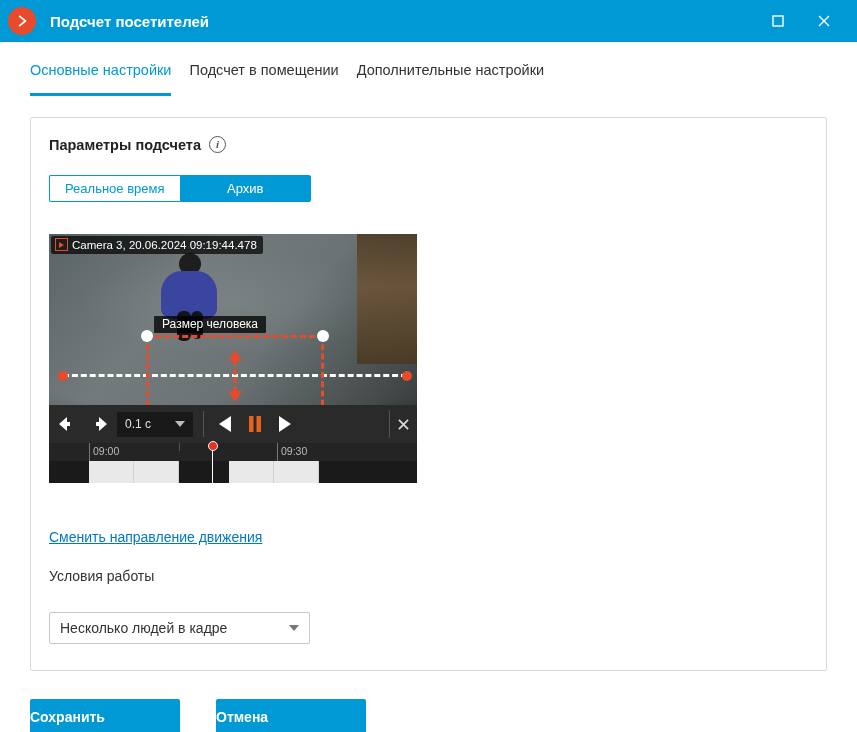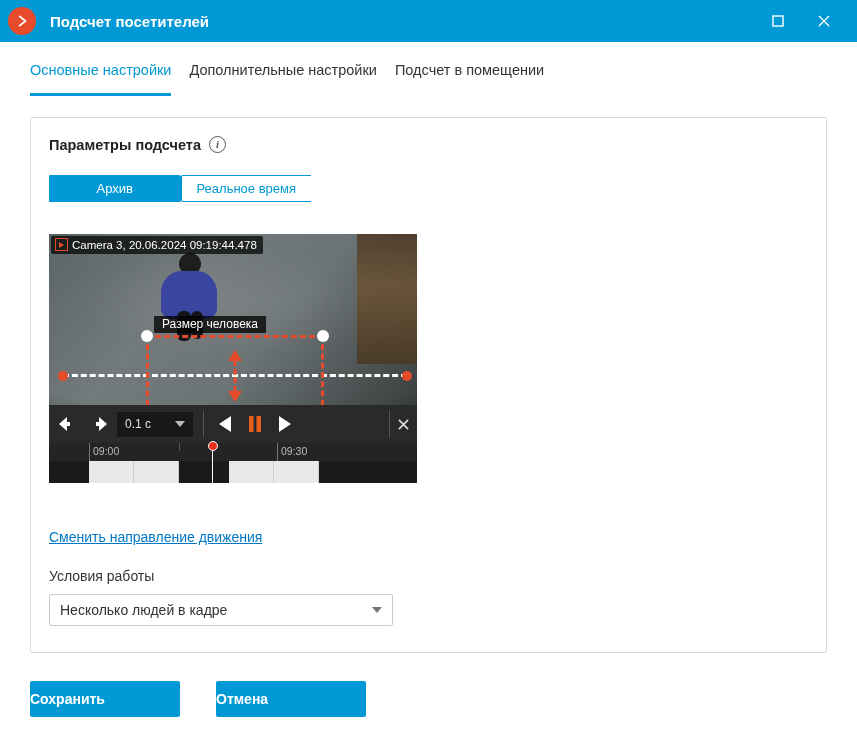--- a/index.html
+++ b/index.html
@@ -320,22 +320,22 @@
     text-decoration: underline;
     cursor: pointer;
   }
 
   .field-label {
     margin-top: 22px;
     font-size: 14px;
     color: #333;
   }
   .select {
-    margin-top: 10px;
-    width: 344px;
+    margin-top: 28px;
+    width: 261px;
     border: 1px solid #c9c9c9;
     border-radius: 2px;
     padding: 7px 10px;
     font-size: 14px;
     color: #333;
     display: flex;
     justify-content: space-between;
     align-items: center;
     cursor: pointer;
   }
@@ -376,36 +376,36 @@
   </div>
   <div class="tb-btn">
     <svg viewBox="0 0 12 12">
         <path d="M1 1l10 10M11 1L1 11"></path>
       </svg>
   </div>
 </div>
 
 <div class="tabs">
   <div class="tab active">Основные настройки</div>
+  <div class="tab">Подсчет в помещении</div>
   <div class="tab">Дополнительные настройки</div>
-  <div class="tab">Подсчет в помещении</div>
 </div>
 
 <div class="content-wrap">
   <div class="panel">
 
     <div class="panel-heading-row">
       <div class="panel-heading">Параметры подсчета</div>
       <div class="info-icon">i</div>
     </div>
 
     
     <div class="segment">
+      <div class="segment-btn left">Реальное время</div>
       <div class="segment-btn right">Архив</div>
-      <div class="segment-btn left">Реальное время</div>
     </div>
 
     
     <div class="video">
       <div class="video-img">
         <div class="box-stack"></div>
         <div class="person">
           <div class="head"></div>
             <div class="torso"></div>
             <div class="leg"></div>

